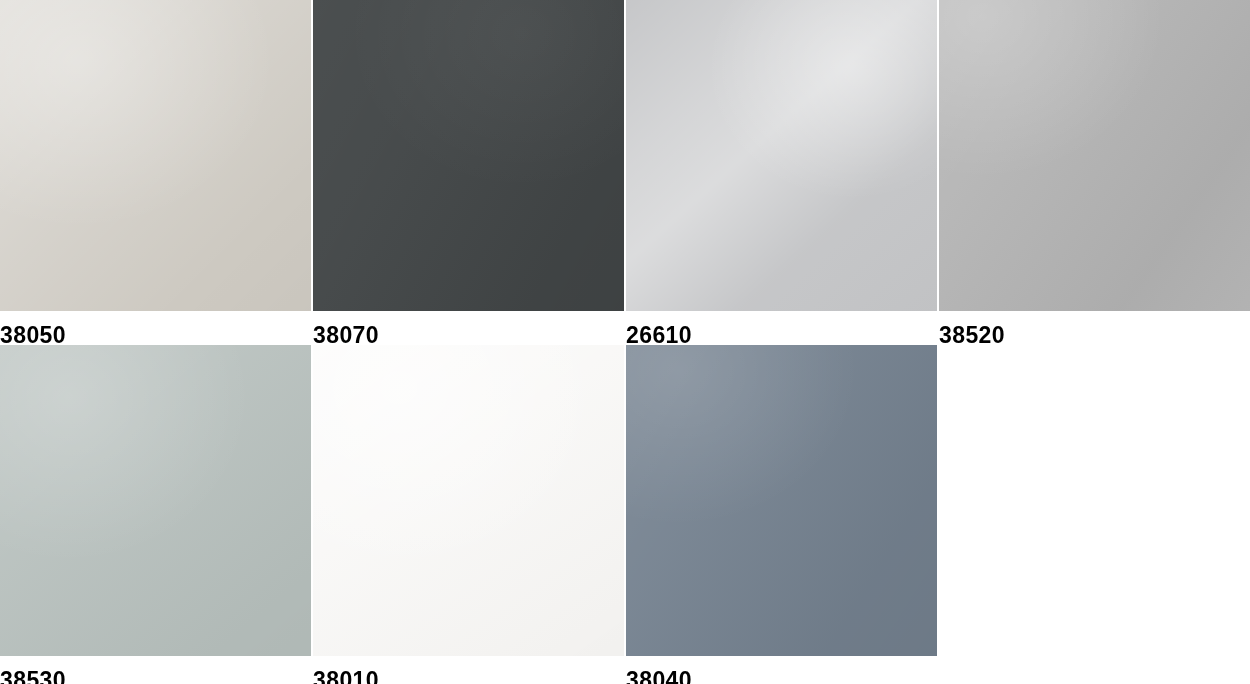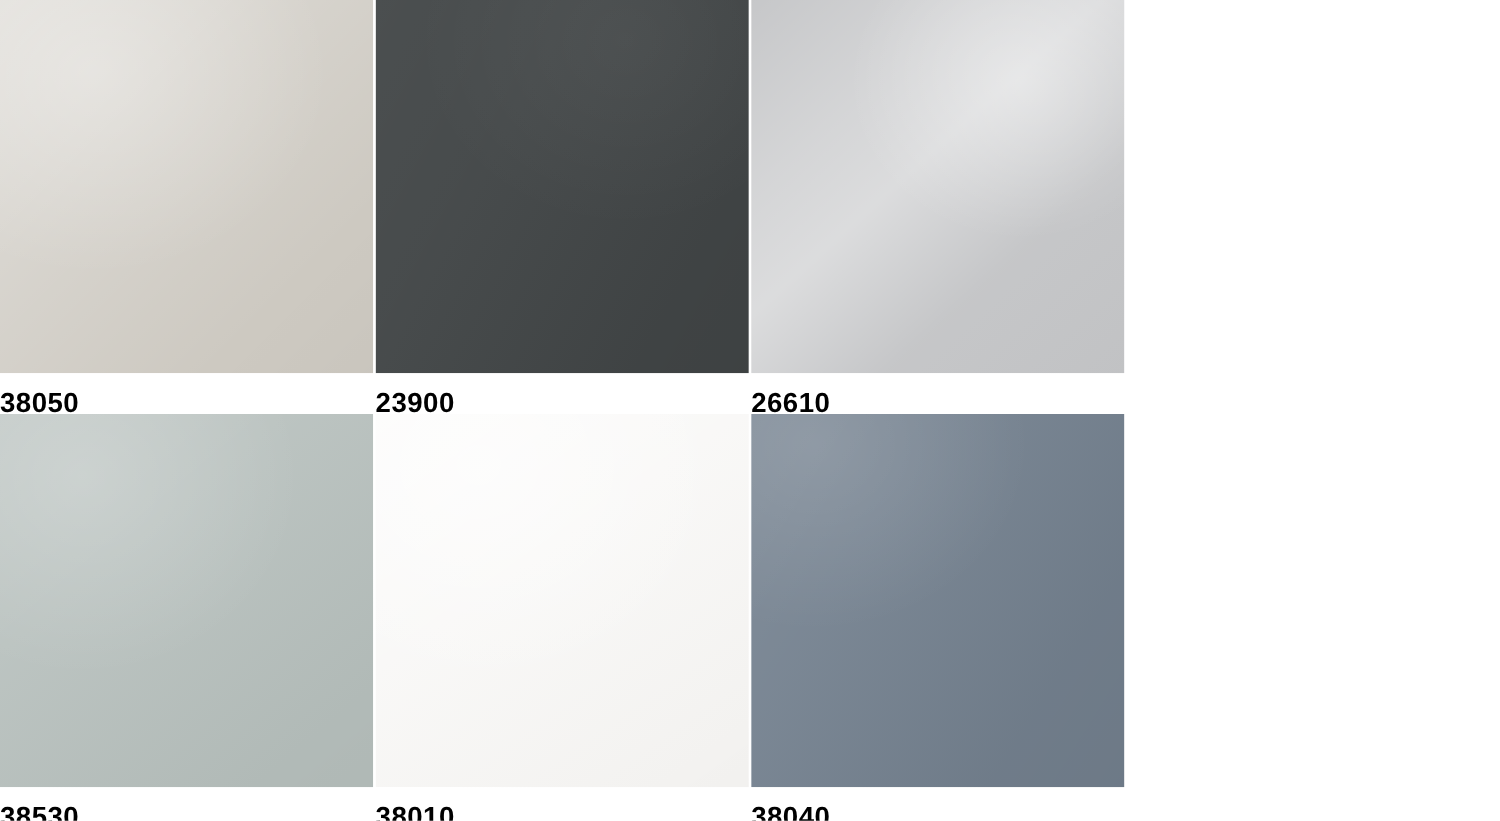--- a/index.html
+++ b/index.html
@@ -187,32 +187,40 @@
     </div>
     <span class="swatch-label">38050</span>
   </div>
 
   <div class="swatch-cell pos-r0c1">
     <div class="swatch-chip chip-38070">
       <div class="chip-base"></div>
       <div class="chip-sheen"></div>
       <div class="chip-sheen-2"></div>
     </div>
-    <span class="swatch-label">23900</span>
+    <span class="swatch-label">38070</span>
   </div>
 
   <div class="swatch-cell pos-r0c2">
     <div class="swatch-chip chip-38510">
       <div class="chip-base"></div>
       <div class="chip-sheen"></div>
       <div class="chip-sheen-2"></div>
     </div>
     <span class="swatch-label">26610</span>
   </div>
 
+  <div class="swatch-cell pos-r0c3">
+    <div class="swatch-chip chip-38520">
+      <div class="chip-base"></div>
+      <div class="chip-sheen"></div>
+      <div class="chip-sheen-2"></div>
+    </div>
+    <span class="swatch-label">38520</span>
+  </div>
 
   <div class="swatch-cell pos-r1c0">
     <div class="swatch-chip chip-38530">
       <div class="chip-base"></div>
       <div class="chip-sheen"></div>
       <div class="chip-sheen-2"></div>
     </div>
     <span class="swatch-label">38530</span>
   </div>
 

